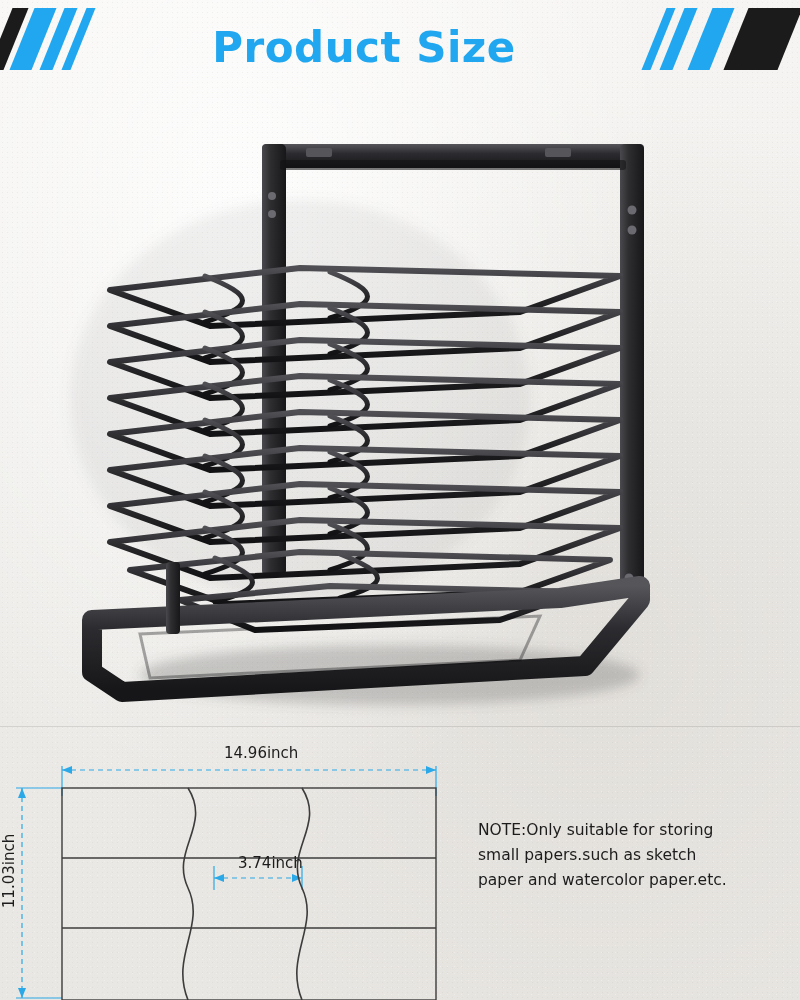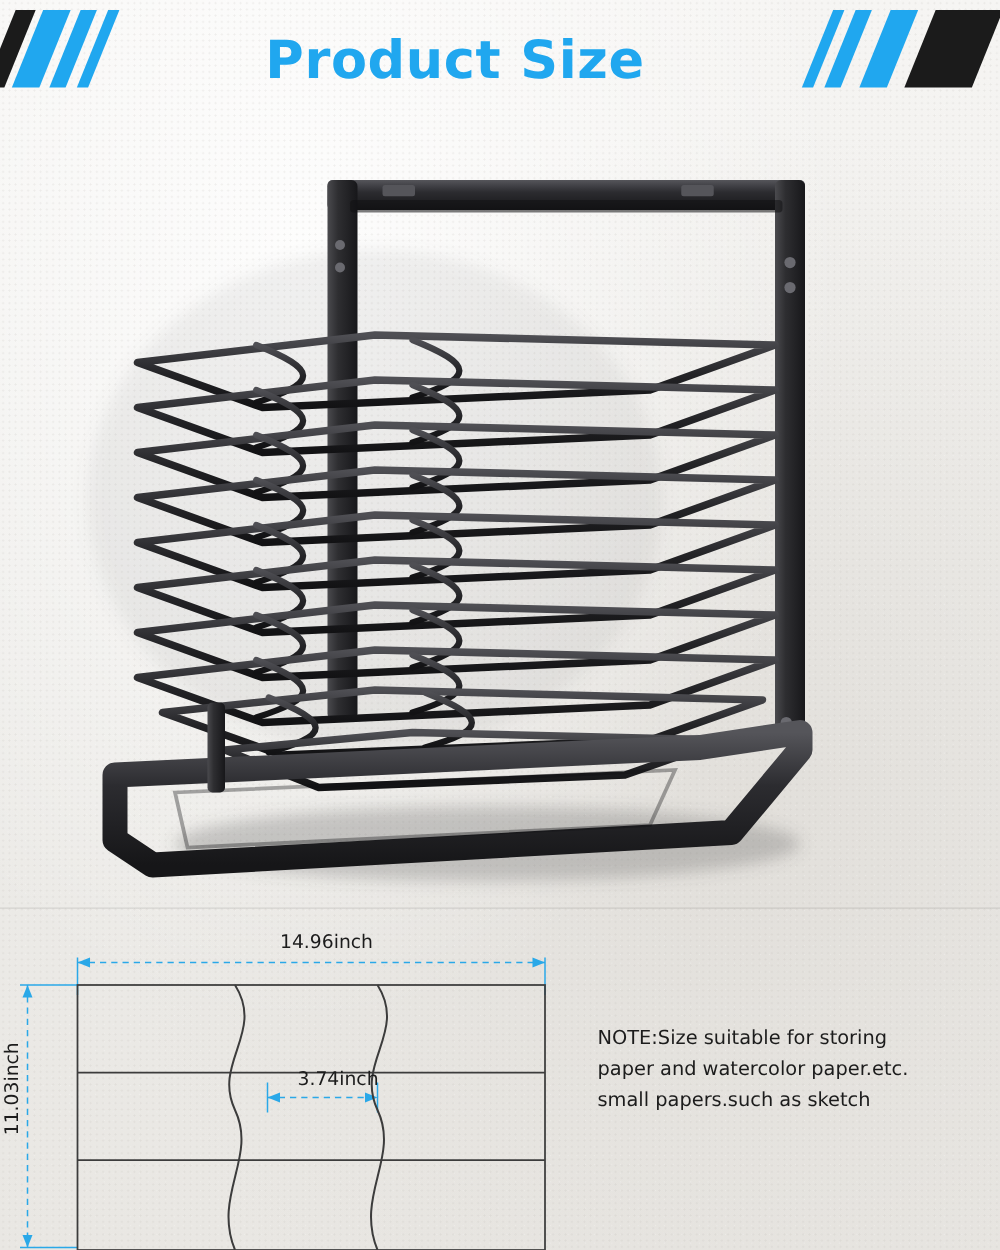--- a/index.html
+++ b/index.html
@@ -275,16 +275,16 @@
       <path d="M302 58 C326 96, 284 120, 302 158 C320 196, 284 226, 302 270" stroke-width="1.6"></path>
     </g>
   </svg>
 
   <div class="dim-label lbl-width">14.96inch</div>
   <div class="dim-label lbl-height">11.03inch</div>
   <div class="dim-label lbl-depth">3.74inch</div>
 </div>
 
 <div class="note">
-  <div>NOTE:Size suitable for storing</div>
+  <div>NOTE:Only suitable for storing</div>
+  <div>small papers.such as sketch</div>
   <div>paper and watercolor paper.etc.</div>
-  <div>small papers.such as sketch</div>
 </div>
 
 </body></html>

